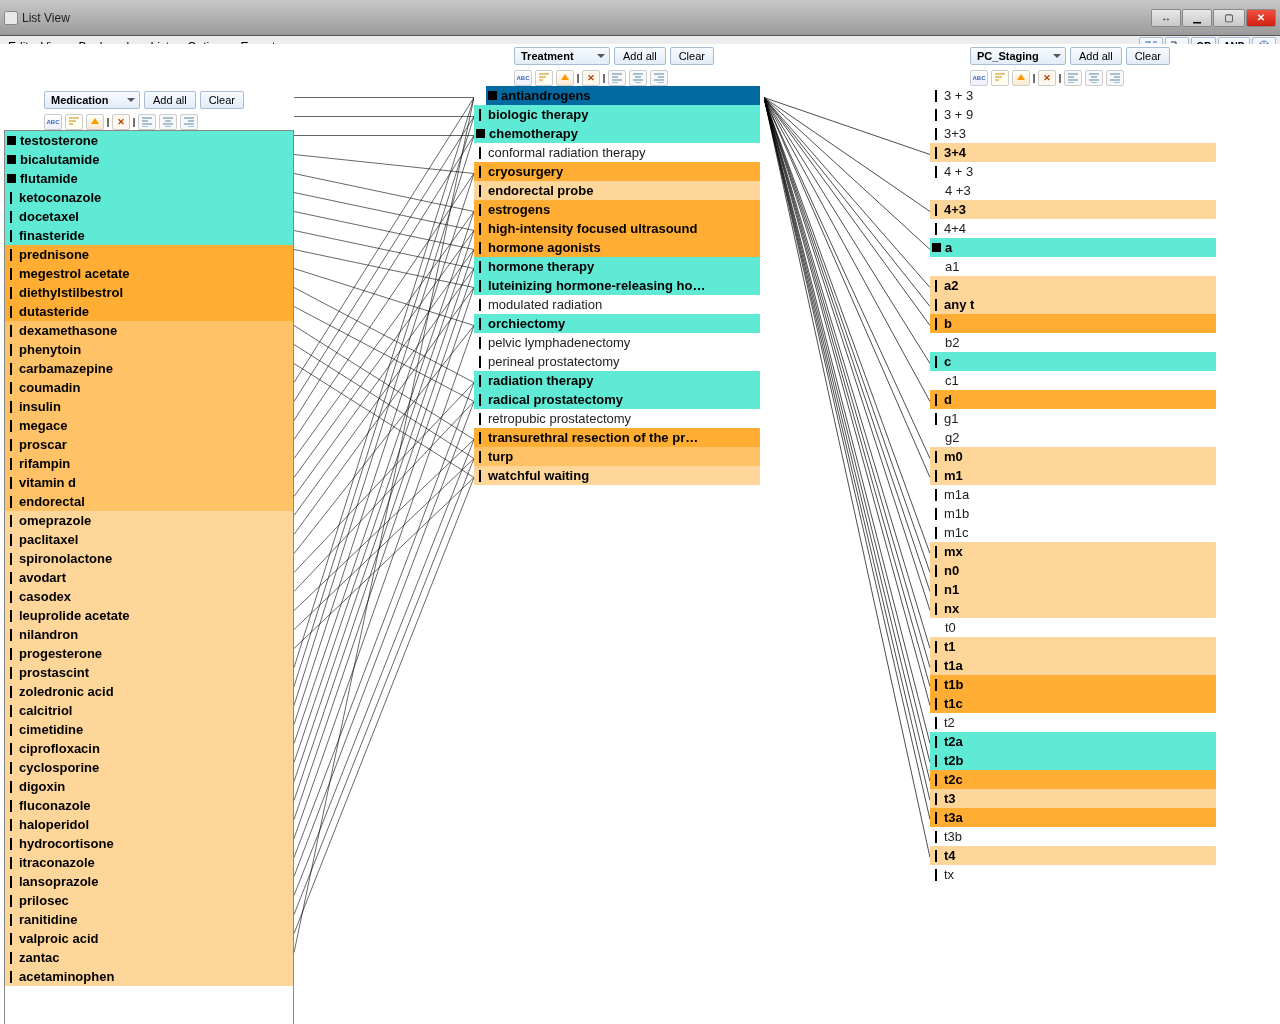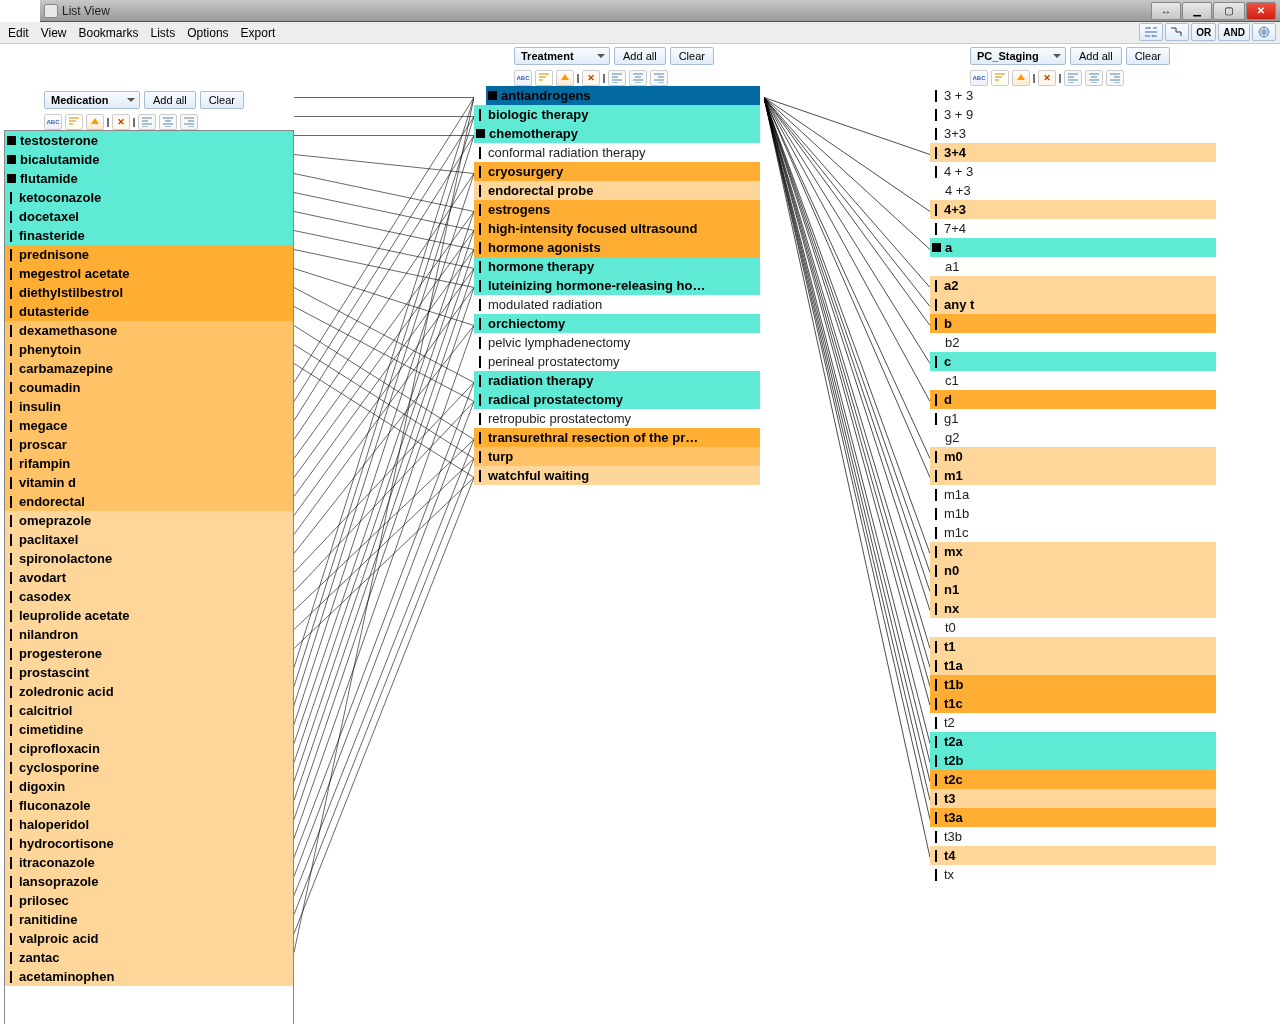--- a/index.html
+++ b/index.html
@@ -1,19 +1,19 @@
 <!DOCTYPE html>
 <html><head>
 <meta charset="utf-8">
 <style>
   * { box-sizing: border-box; margin: 0; padding: 0; }
   body { font-family: "Segoe UI", Tahoma, Arial, sans-serif; background: #fff; width: 1280px; height: 1024px; overflow: hidden; position: relative; }
   
   
-  .titlebar { height: 22px; background: linear-gradient(to bottom, #c8c8c8, #9a9a9a); display: flex; align-items: center; padding: 0 4px; border-bottom: 1px solid #555; margin-left: 40px; }
+  .titlebar { height: 36px; background: linear-gradient(to bottom, #c8c8c8, #9a9a9a); display: flex; align-items: center; padding: 0 4px; border-bottom: 1px solid #555; }
   .titlebar .icon { width: 14px; height: 14px; background: #e8e8e8; border: 1px solid #888; border-radius: 2px; margin-right: 4px; }
   .titlebar .title { font-size: 12px; color: #222; flex: 1; }
   .winbtns { display: flex; gap: 1px; }
   .winbtn { width: 30px; height: 18px; background: linear-gradient(#e8e8e8,#c8c8c8); border: 1px solid #888; border-radius: 2px; display: flex; align-items: center; justify-content: center; font-size: 10px; }
   .winbtn.close { background: linear-gradient(#f05040,#d02010); color: #fff; font-weight: bold; }
   .winbtn.restore { width: 32px; }
   
   
   .menubar { height: 22px; background: #ededed; display: flex; align-items: center; padding: 0 2px; border-bottom: 1px solid #ccc; position: relative; }
   .menubar .menuitem { font-size: 12px; padding: 2px 6px; cursor: pointer; }
@@ -608,21 +608,21 @@
         <div class="list-row w0">
           <span class="mk none"></span>
           <span class="txt"> 4 +3</span>
         </div>
         <div class="list-row w2">
           <span class="mk bar"></span>
           <span class="txt">4+3</span>
         </div>
         <div class="list-row w0">
           <span class="mk bar"></span>
-          <span class="txt">7+4</span>
+          <span class="txt">4+4</span>
         </div>
         <div class="list-row w5">
           <span class="mk sq"></span>
           <span class="txt">a</span>
         </div>
         <div class="list-row w0">
           <span class="mk none"></span>
           <span class="txt"> a1</span>
         </div>
         <div class="list-row w2">

